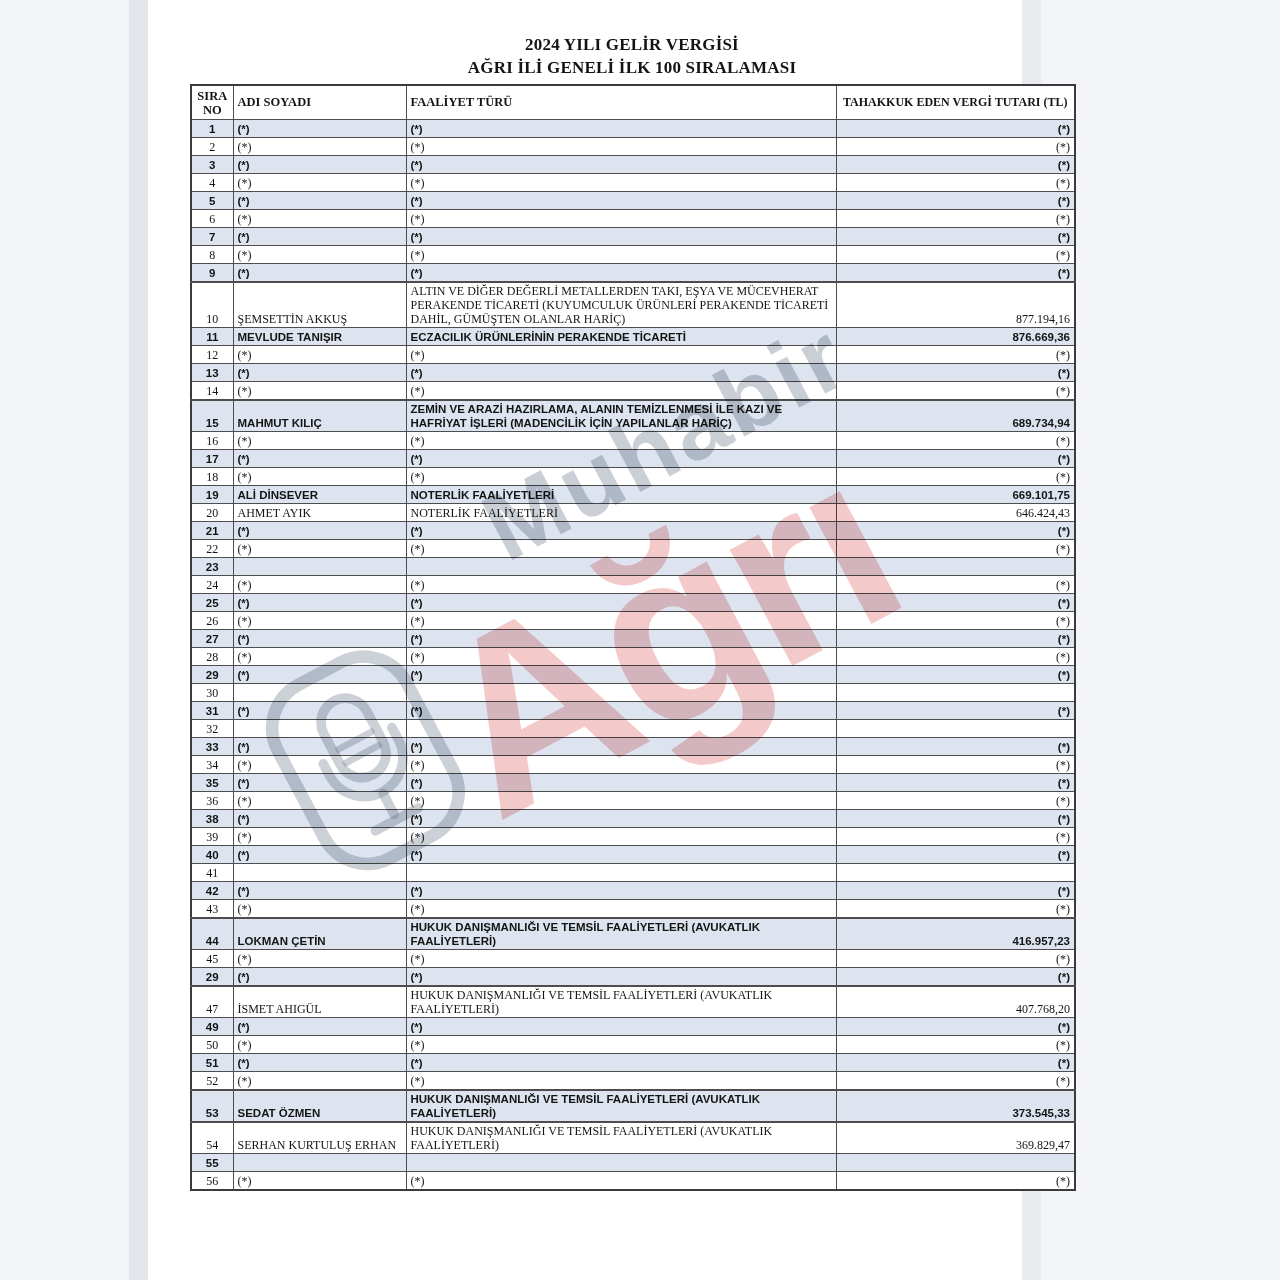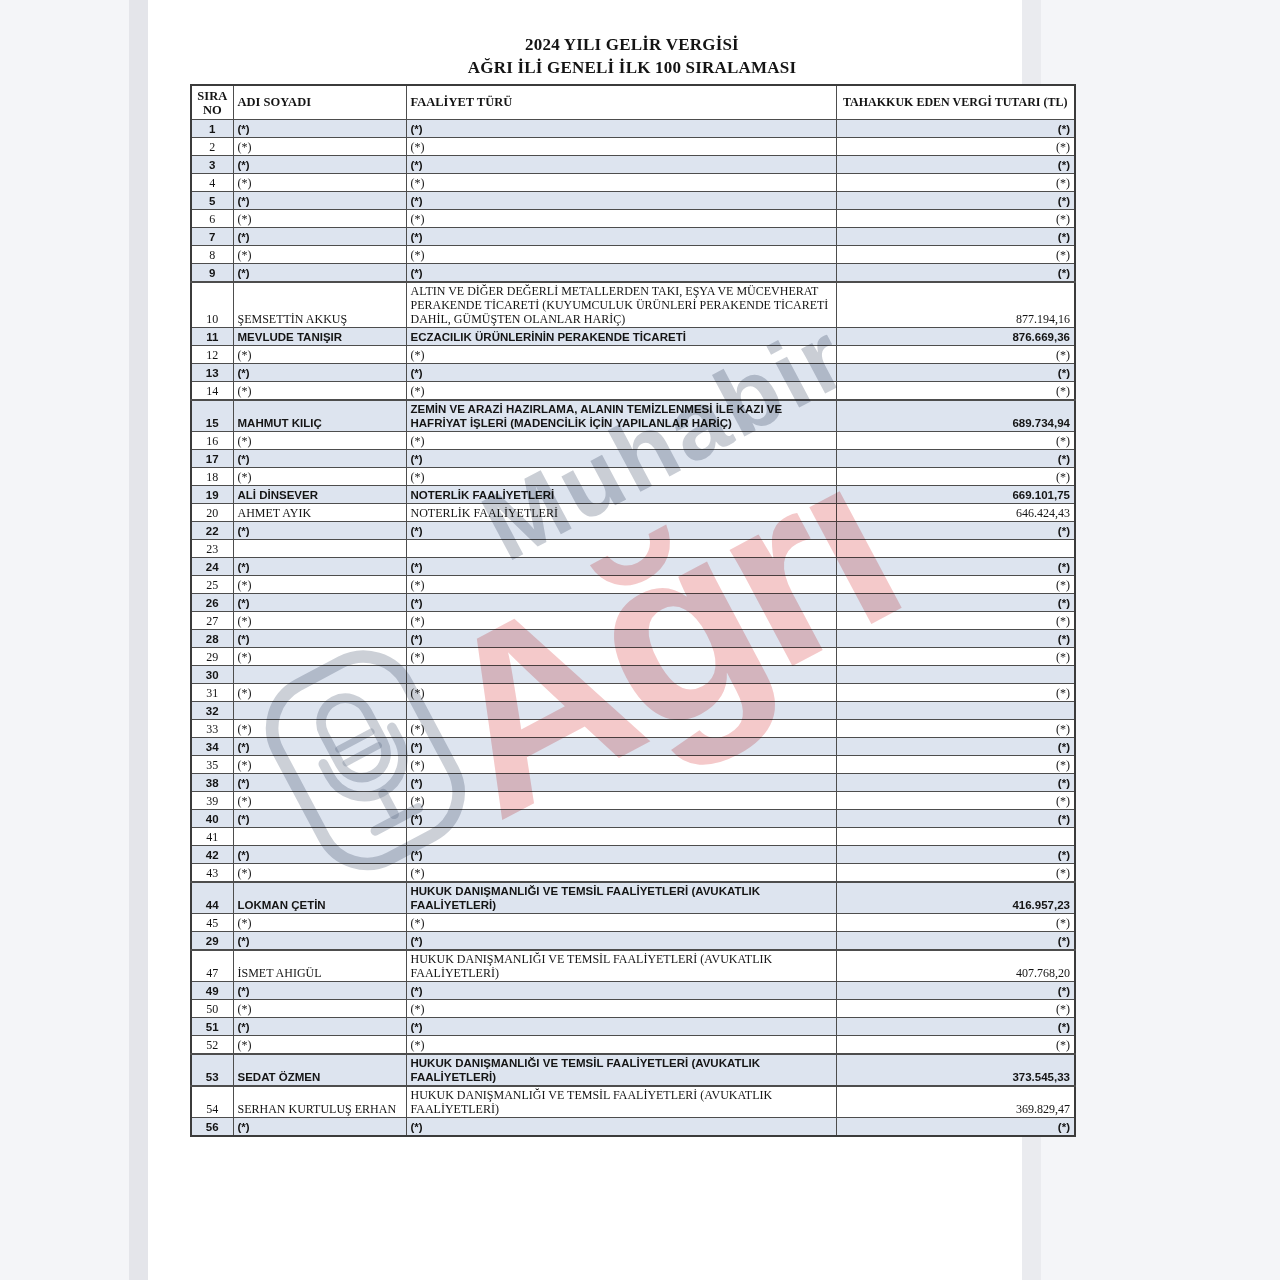--- a/index.html
+++ b/index.html
@@ -212,20 +212,26 @@
             <td class="c-act">NOTERLİK FAALİYETLERİ</td>
             <td class="c-amt">669.101,75</td>
           </tr>
           <tr>
             <td class="c-rank">20</td>
             <td class="c-name">AHMET AYIK</td>
             <td class="c-act">NOTERLİK FAALİYETLERİ</td>
             <td class="c-amt">646.424,43</td>
           </tr>
           <tr>
+            <td class="c-rank">21</td>
+            <td class="c-name">(*)</td>
+            <td class="c-act">(*)</td>
+            <td class="c-amt">(*)</td>
+          </tr>
+          <tr>
             <td class="c-rank">22</td>
             <td class="c-name">(*)</td>
             <td class="c-act">(*)</td>
             <td class="c-amt">(*)</td>
           </tr>
           <tr>
             <td class="c-rank">23</td>
             <td class="c-name"></td>
             <td class="c-act"></td>
             <td class="c-amt"></td>
@@ -296,20 +302,26 @@
             <td class="c-act">(*)</td>
             <td class="c-amt">(*)</td>
           </tr>
           <tr>
             <td class="c-rank">35</td>
             <td class="c-name">(*)</td>
             <td class="c-act">(*)</td>
             <td class="c-amt">(*)</td>
           </tr>
           <tr>
+            <td class="c-rank">36</td>
+            <td class="c-name">(*)</td>
+            <td class="c-act">(*)</td>
+            <td class="c-amt">(*)</td>
+          </tr>
+          <tr>
             <td class="c-rank">38</td>
             <td class="c-name">(*)</td>
             <td class="c-act">(*)</td>
             <td class="c-amt">(*)</td>
           </tr>
           <tr>
             <td class="c-rank">39</td>
             <td class="c-name">(*)</td>
             <td class="c-act">(*)</td>
             <td class="c-amt">(*)</td>
@@ -390,20 +402,26 @@
             <td class="c-rank">53</td>
             <td class="c-name">SEDAT ÖZMEN</td>
             <td class="c-act">HUKUK DANIŞMANLIĞI VE TEMSİL FAALİYETLERİ (AVUKATLIK FAALİYETLERİ)</td>
             <td class="c-amt">373.545,33</td>
           </tr>
           <tr class="tall">
             <td class="c-rank">54</td>
             <td class="c-name">SERHAN KURTULUŞ ERHAN</td>
             <td class="c-act">HUKUK DANIŞMANLIĞI VE TEMSİL FAALİYETLERİ (AVUKATLIK FAALİYETLERİ)</td>
             <td class="c-amt">369.829,47</td>
+          </tr>
+          <tr>
+            <td class="c-rank">55</td>
+            <td class="c-name"></td>
+            <td class="c-act"></td>
+            <td class="c-amt"></td>
           </tr>
           <tr>
             <td class="c-rank">56</td>
             <td class="c-name">(*)</td>
             <td class="c-act">(*)</td>
             <td class="c-amt">(*)</td>
           </tr>
         </tbody>
     </table>
   </div>

